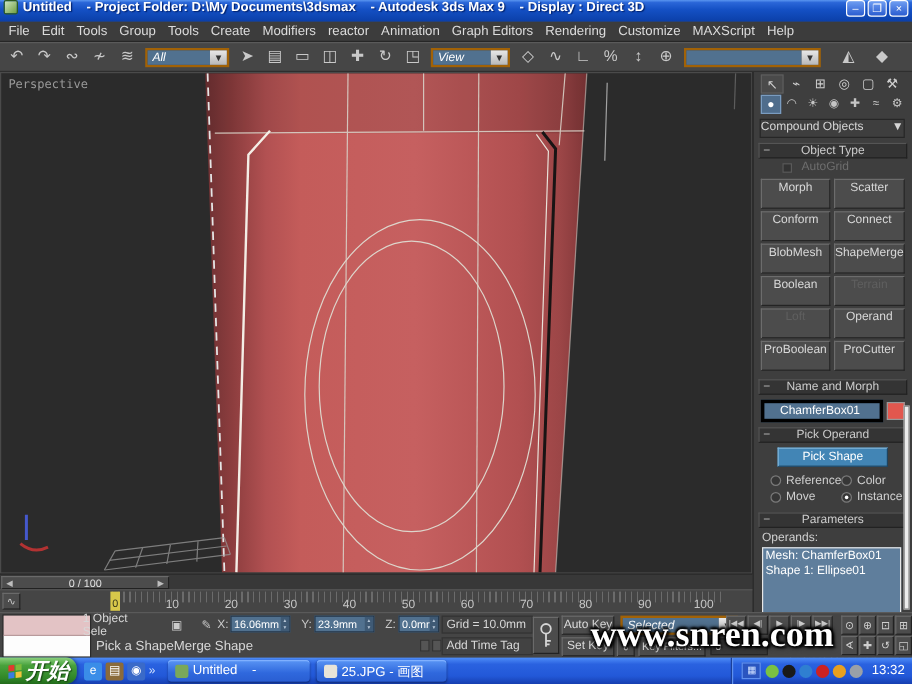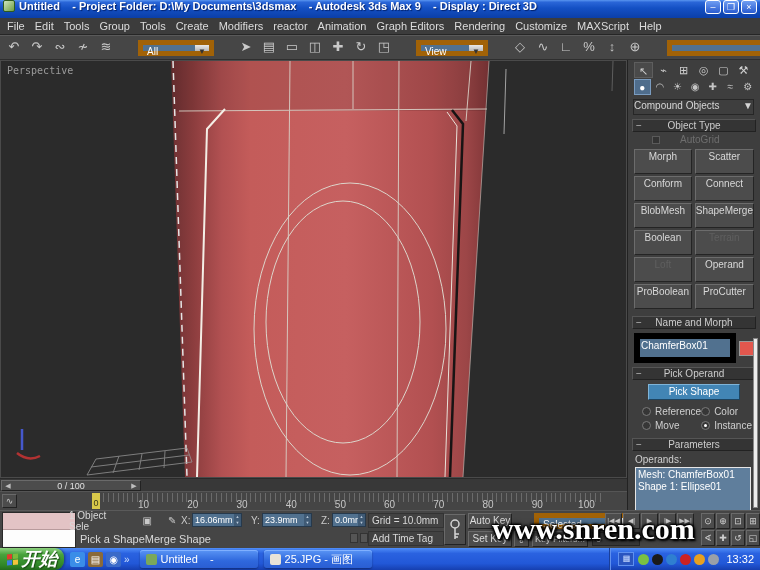--- a/index.html
+++ b/index.html
@@ -18,21 +18,21 @@
 
   
   .menubar { position:absolute; left:0; top:18px; width:760px; height:17px; background:#3c3c3c; border-bottom:1px solid #262626;
     display:flex; align-items:center; padding-left:2px; }
   .menuitem { color:#dcdcdc; font-size:11px; padding:0 5px; }
 
   
   .toolbar { position:absolute; left:0; top:35px; width:760px; height:25px; background:#464646; border-top:1px solid #5a5a5a; border-bottom:1px solid #2e2e2e;
     display:flex; align-items:center; padding:0 3px; gap:1px; }
   .tbicon { width:22px; height:21px; color:#c9c9c9; font-size:13px; line-height:20px; text-align:center; flex:none; }
-  .dd { display:flex; height:16px; flex:none; margin:0 20px; border:5px solid #a16207; }
+  .dd { display:flex; height:16px; flex:none; margin:0 3px; border:2px solid #a16207;font-style:italic; }
   .dd .ddfield { background:#51718f; color:#fff; font-size:10px; line-height:14px; padding:0 4px; }
   .dd .ddarrow { width:14px; background:linear-gradient(180deg,#e8e8e8,#b8b8b8); color:#333; font-size:8px; line-height:14px; text-align:center; }
   .ddfield.w-all { width:52px; } .ddfield.w-view { width:48px; } .ddfield.w-sel { width:96px; }
 
   
   .viewport { position:absolute; left:0; top:60px; width:627px; height:418px; background:#2b2b2b; border:1px solid #4a4a4a; }
   .vplabel { position:absolute; left:6px; top:4px; color:#9a9a9a; font-family:"DejaVu Sans Mono", monospace; font-size:10px; z-index:2; }
 
   
   .cmdpanel { position:absolute; left:627px; top:60px; width:133px; height:450px; background:#3e3e3e; border-left:1px solid #222; font-size:10px; color:#d5d5d5; }
@@ -41,28 +41,28 @@
   .tab.active { background:#4a4a4a; border:1px solid #5e5e5e; }
   .catsrow { display:flex; height:18px; align-items:center; padding:0 4px 0 6px; gap:1px; }
   .cat { width:17px; height:16px; text-align:center; line-height:16px; color:#c5c5c5; font-size:10px; }
   .cat.active { background:#4f6d8c; border:1px solid #7a9cc0; color:#fff; }
   .pdd { display:flex; height:16px; margin:3px 6px 4px 5px; border:1px solid #262626; }
   .pdd .ddfield { flex:1; }
   .rollhdr { height:13px; background:#343434; border:1px solid; border-color:#555 #222 #222 #555; margin:3px 4px 2px 4px;
     display:flex; align-items:center; color:#cccccc; font-size:10px; }
   .rollhdr .minus { width:12px; text-align:center; color:#bbb; }
   .rollhdr .rolltitle { flex:1; text-align:center; padding-right:12px; }
-  .autogrid { display:flex; align-items:center; gap:20px; margin:2px 0 2px 24px; color:#6e6e6e; }
+  .autogrid { display:flex; align-items:center; gap:8px; margin:2px 0 2px 24px; color:#6e6e6e; }
   .cbx { width:8px; height:8px; border:1px solid #5a5a5a; background:#333; }
   .otgrid { display:grid; grid-template-columns:1fr 1fr; gap:2px 3px; padding:2px 6px 4px 6px; }
   .pbtn { height:25px; background:#4c4c4c; border:1px solid; border-color:#6c6c6c #242424 #242424 #6c6c6c;
     color:#d8d8d8; font-size:10px; text-align:center; line-height:13px; }
   .pbtn.disabled { color:#5f5f5f; }
   .namerow { display:flex; gap:3px; margin:4px 6px; align-items:center; }
-  .txtfield { flex:1; height:30px; background:#51718f; color:#fff; font-size:10px; line-height:14px; padding:0 1px; border:6px solid #000000; }
+  .txtfield { flex:1; height:19px; background:#51718f; color:#fff; font-size:10px; line-height:14px; padding:0 13px; border:3px solid #000000; }
   .swatch { width:15px; height:15px; border:1px solid #999; flex:none; }
   .pickshape { width:92px; height:16px; margin:4px auto 5px auto; background:#4285b5; border:1px solid; border-color:#7fb4d8 #1e4460 #1e4460 #7fb4d8;
     color:#fff; font-size:10px; text-align:center; line-height:14px; }
   .radios { display:grid; grid-template-columns:1fr 1fr; gap:3px 0; padding:1px 4px 4px 14px; }
   .radio { display:flex; align-items:center; gap:4px; color:#cfcfcf; }
   .rdot { width:9px; height:9px; border-radius:50%; border:1px solid #7a7a7a; background:#363636; position:relative; flex:none; }
   .radio.selected .rdot::after { content:""; position:absolute; left:2px; top:2px; width:3px; height:3px; border-radius:50%; background:#fff; }
   .oplabel { margin:3px 0 2px 7px; color:#cfcfcf; }
   .listbox { margin:0 9px 0 7px; height:56px; background:#5f7e9c; border:1px solid #e6e6e6; padding:1px 2px; }
   .listitem { color:#fff; font-size:10px; line-height:12px; white-space:nowrap; }

